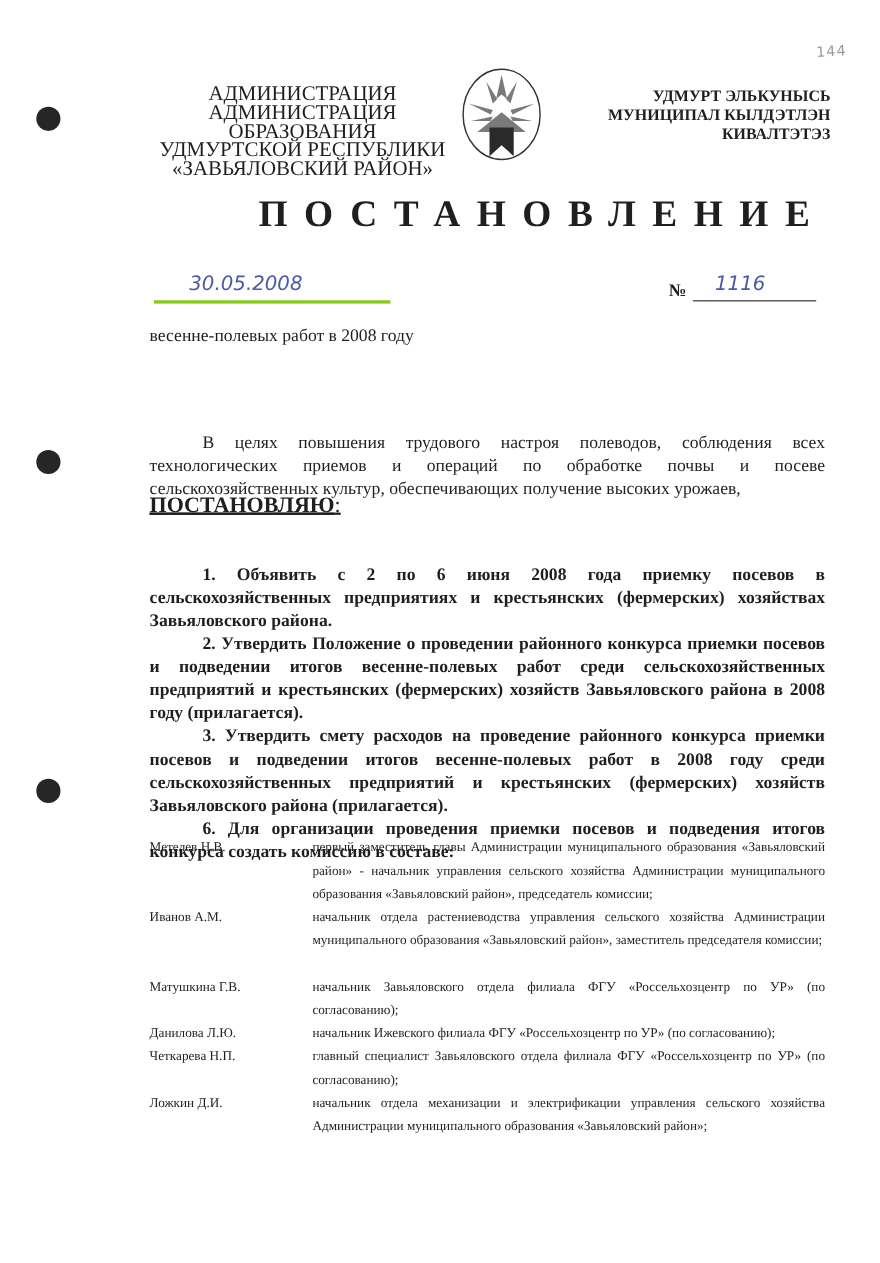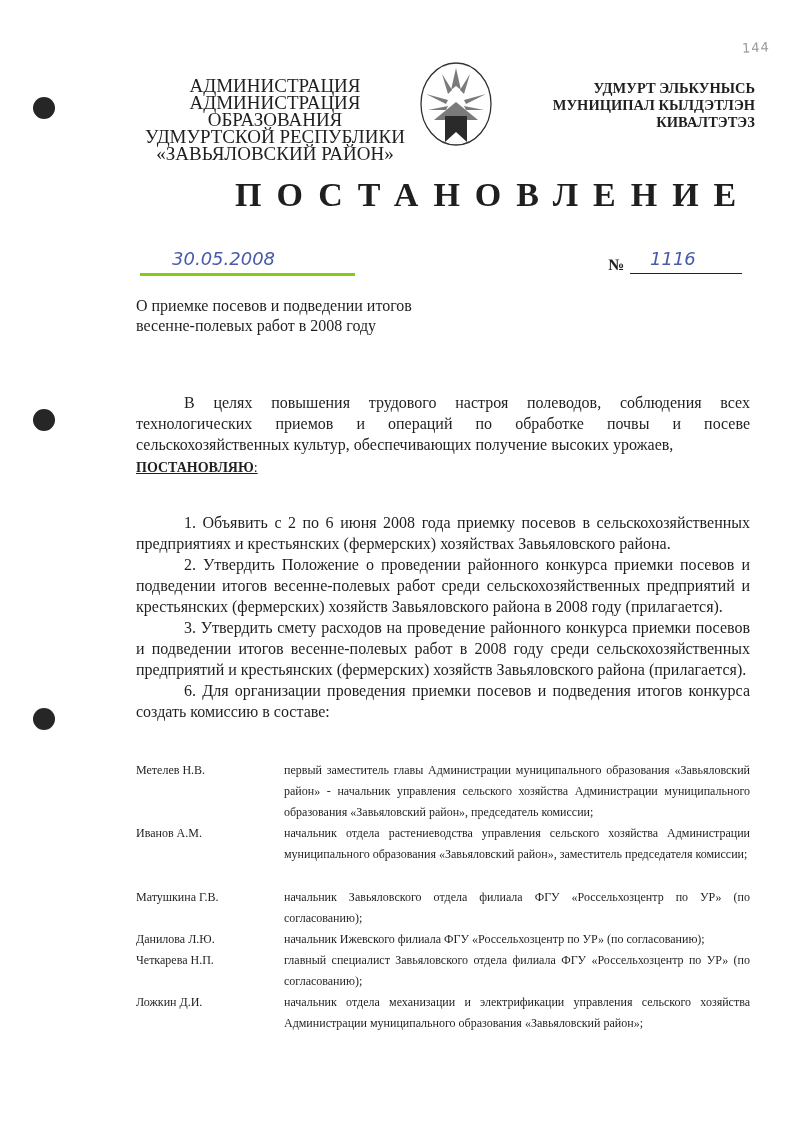--- a/index.html
+++ b/index.html
@@ -17,23 +17,23 @@
            letter-spacing: 15px; }
   .date-wrap { position: absolute; left: 140px; top: 245px; width: 215px; border-bottom: 3px solid #84cc16; height: 28px; }
   .hand { font-family: "DejaVu Sans", sans-serif; font-style: italic; color: #4a5aa8; font-size: 18px; }
   .date-val { position: absolute; left: 32px; top: 3px; }
   .num-label { position: absolute; left: 608px; top: 256px; font-weight: bold; font-size: 16px; }
   .num-wrap { position: absolute; left: 630px; top: 245px; width: 112px; border-bottom: 1px solid #222; height: 28px; }
   .num-val { position: absolute; left: 20px; top: 3px; }
   .subject { position: absolute; left: 136px; top: 296px; font-size: 16px; line-height: 20px; width: 320px; }
   .body-text { position: absolute; left: 136px; width: 614px; font-size: 16px; line-height: 21px; text-align: justify; }
   .intro { top: 375px; text-indent: 48px; margin-top: 17px; }
-  .decree { position: absolute; left: 136px; top: 460px; font-size: 14px; font-weight: bold; text-decoration: underline; }
+  .decree { position: absolute; left: 136px; top: 448px; font-size: 20px; font-weight: bold; text-decoration: underline; }
   .items { top: 512px; }
-  .items p { margin: 0; text-indent: 48px; }
+  .items p { margin: 0; text-indent: 48px; font-weight: bold; }
   .members { position: absolute; left: 136px; top: 760px; width: 614px; font-size: 12px; line-height: 21px; }
   .member { display: flex; margin: 0; }
   .member .nm { width: 148px; flex: 0 0 148px; }
   .member .ps { flex: 1; text-align: justify; }
   .gap { height: 22px; }
 </style>
 </head>
 <body>
 
 <div class="punch" style="top:97px"></div>
@@ -75,21 +75,20 @@
 <div class="date-wrap">
   <span class="date-val hand">30.05.2008</span>
 </div>
 
 <div class="num-label">№</div>
 <div class="num-wrap">
   <span class="num-val hand">1116</span>
 </div>
 
 <div class="subject">
-  <div>О приемке посевов и подведении итогов</div>
   <div>весенне-полевых работ в 2008 году</div>
 </div>
 
 <div class="body-text intro">В целях повышения трудового настроя полеводов, соблюдения всех технологических приемов и операций по обработке почвы и посеве сельскохозяйственных культур, обеспечивающих   получение высоких урожаев,</div>
 
 <div class="decree"><span style="text-decoration:underline">ПОСТАНОВЛЯЮ</span><span style="font-weight:normal">:</span></div>
 
 <div class="body-text items">
   <p>1. Объявить с 2 по 6 июня 2008 года приемку посевов в сельскохозяйственных предприятиях и крестьянских (фермерских) хозяйствах Завьяловского района.</p>
   <p>2.  Утвердить Положение о проведении  районного конкурса приемки посевов и подведении итогов весенне-полевых работ среди сельскохозяйственных предприятий и крестьянских (фермерских) хозяйств Завьяловского района в 2008 году (прилагается).</p>

